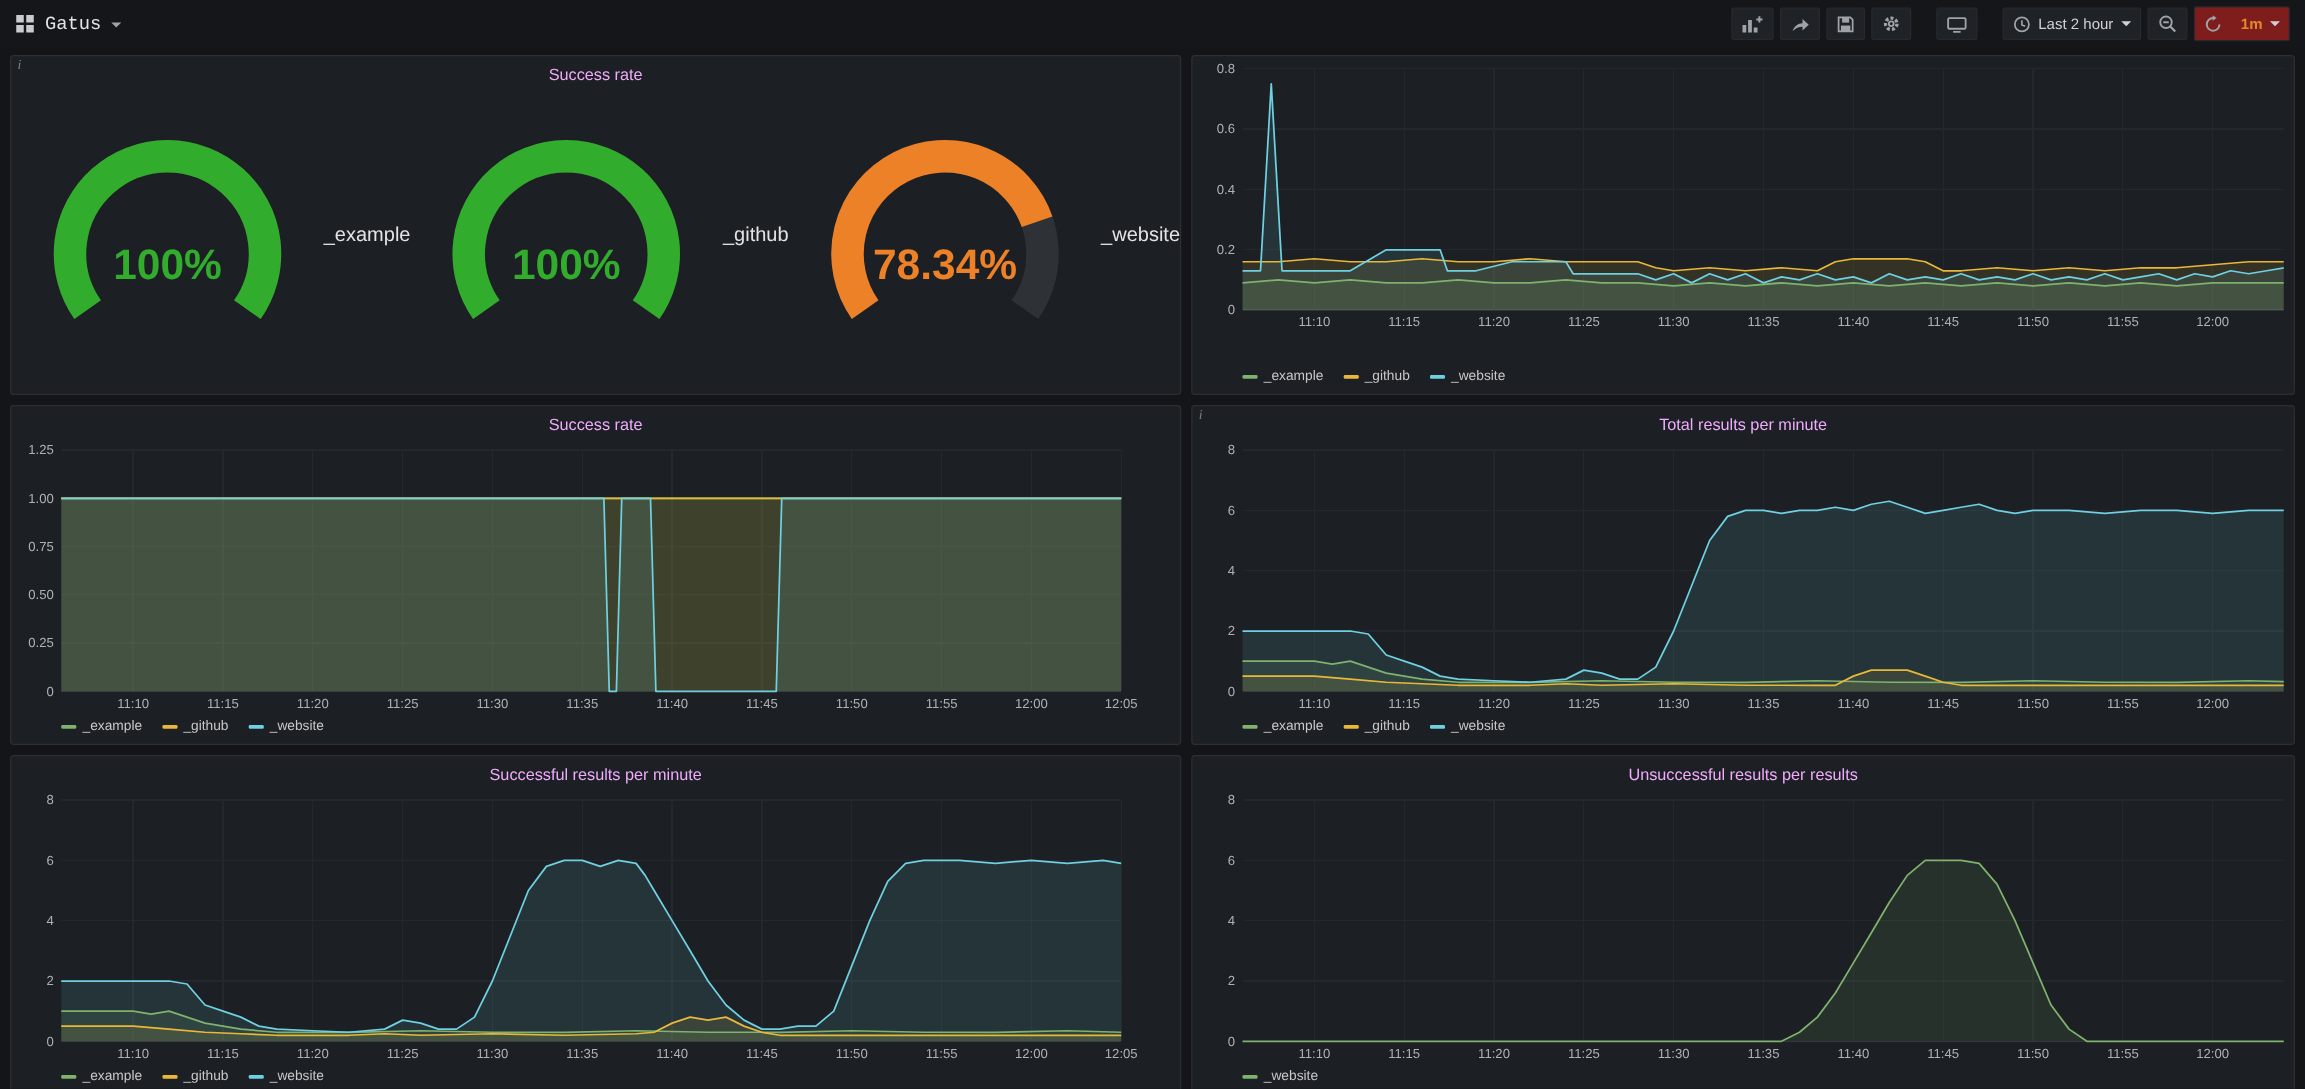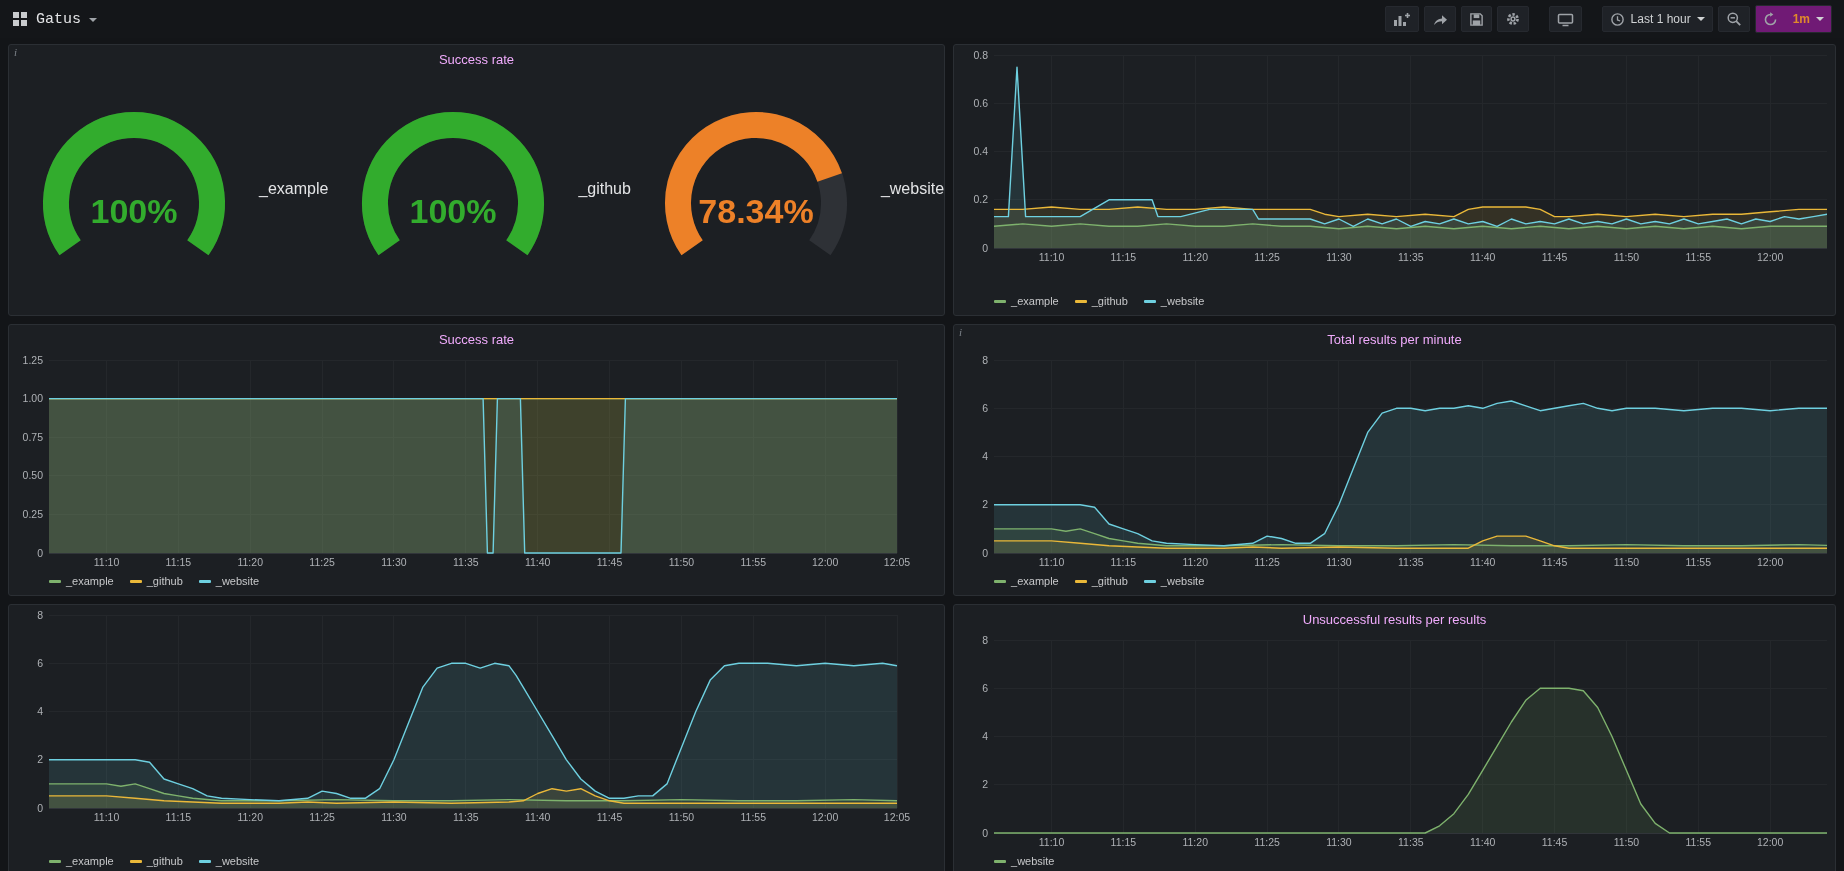--- a/index.html
+++ b/index.html
@@ -16,21 +16,21 @@
   .caret { width:0; height:0; border-left:4px solid transparent; border-right:4px solid transparent; border-top:4px solid currentColor; display:inline-block; }
   .brand .caret { color:#9fa3a8; margin-top:2px; }
   .nav-actions { margin-left:auto; display:flex; align-items:center; gap:5px; }
   .nav-gap { width:10px; }
   .nav-btn {
     height:26px; min-width:28px; padding:0 7px; background:#1f2227; border:1px solid #26292f;
     border-radius:2px; display:flex; align-items:center; justify-content:center; gap:6px;
     color:#9fa3a8; font-size:12px; cursor:pointer;
   }
   .nav-btn span { white-space:nowrap; color:#d0d2d4; }
-  .btn-group { display:flex; align-items:flex-start; background:#701a75; border:1px solid #26292f; border-radius:2px; }
+  .btn-group { display:flex; align-items:flex-start; background:#7f1d1d; border:1px solid #26292f; border-radius:2px; }
   .btn-group .nav-btn { border:none; background:transparent; }
   .btn-divider { width:1px; background:#2c3036; margin:4px 0; }
   .refresh-interval-label { font-weight:600; }
   
   .dashboard { padding:6px 8px; display:grid; grid-template-columns:1fr 1fr; gap:8px; }
   .panel {
     background:#1c1f23; border:1px solid #2b2f34; border-radius:3px;
     height:272px; position:relative; display:flex; flex-direction:column;
   }
   .panel-title {
@@ -101,21 +101,21 @@
         <rect x="1.5" y="2.5" width="14" height="8.5" rx="1" fill="none" stroke="#9fa3a8" stroke-width="1.5"></rect>
         <line x1="5.5" y1="13.5" x2="11.5" y2="13.5" stroke="#9fa3a8" stroke-width="1.5"></line>
       </svg>
     </button>
     <span class="nav-gap"></span>
     <button class="nav-btn" title="Time range">
       <svg width="15" height="15" viewBox="0 0 16 16">
         <circle cx="8" cy="8" r="6" fill="none" stroke="#9fa3a8" stroke-width="1.5"></circle>
         <path d="M8,4.5 L8,8.5 L10.8,9.6" fill="none" stroke="#9fa3a8" stroke-width="1.4"></path>
       </svg>
-      <span>Last 1 hour</span>
+      <span>Last 2 hour</span>
       <span class="caret"></span>
     </button>
     <button class="nav-btn" title="Zoom out time range">
       <svg width="16" height="16" viewBox="0 0 16 16">
         <circle cx="6.8" cy="6.8" r="4.6" fill="none" stroke="#9fa3a8" stroke-width="1.5"></circle>
         <line x1="4.6" y1="6.8" x2="9" y2="6.8" stroke="#9fa3a8" stroke-width="1.5"></line>
         <line x1="10.2" y1="10.2" x2="14.2" y2="14.2" stroke="#9fa3a8" stroke-width="1.8"></line>
       </svg>
     </button>
     <div class="btn-group">
@@ -373,20 +373,21 @@
           </span>
           <span class="legend-item">
             <i style="background: rgb(110, 208, 224);"></i>
             <span>_website</span>
           </span>
         </div>
     </div>
   </section>
 
   <section class="panel">
+    <h2 class="panel-title">Successful results per minute</h2>
     <div class="chart-wrap">
       <svg class="chart-svg" width="896" height="221">
           <g>
             <line x1="36" y1="203" x2="884" y2="203" stroke="#31353a" stroke-width="1" shape-rendering="crispEdges"></line>
             <line x1="36" y1="154.75" x2="884" y2="154.75" stroke="#24272b" stroke-width="1" shape-rendering="crispEdges"></line>
             <line x1="36" y1="106.5" x2="884" y2="106.5" stroke="#24272b" stroke-width="1" shape-rendering="crispEdges"></line>
             <line x1="36" y1="58.25" x2="884" y2="58.25" stroke="#24272b" stroke-width="1" shape-rendering="crispEdges"></line>
             <line x1="36" y1="10" x2="884" y2="10" stroke="#24272b" stroke-width="1" shape-rendering="crispEdges"></line>
             <line x1="93.49152542372882" y1="10" x2="93.49152542372882" y2="203" stroke="#24272b" stroke-width="1" shape-rendering="crispEdges"></line>
             <line x1="165.35593220338984" y1="10" x2="165.35593220338984" y2="203" stroke="#24272b" stroke-width="1" shape-rendering="crispEdges"></line>

